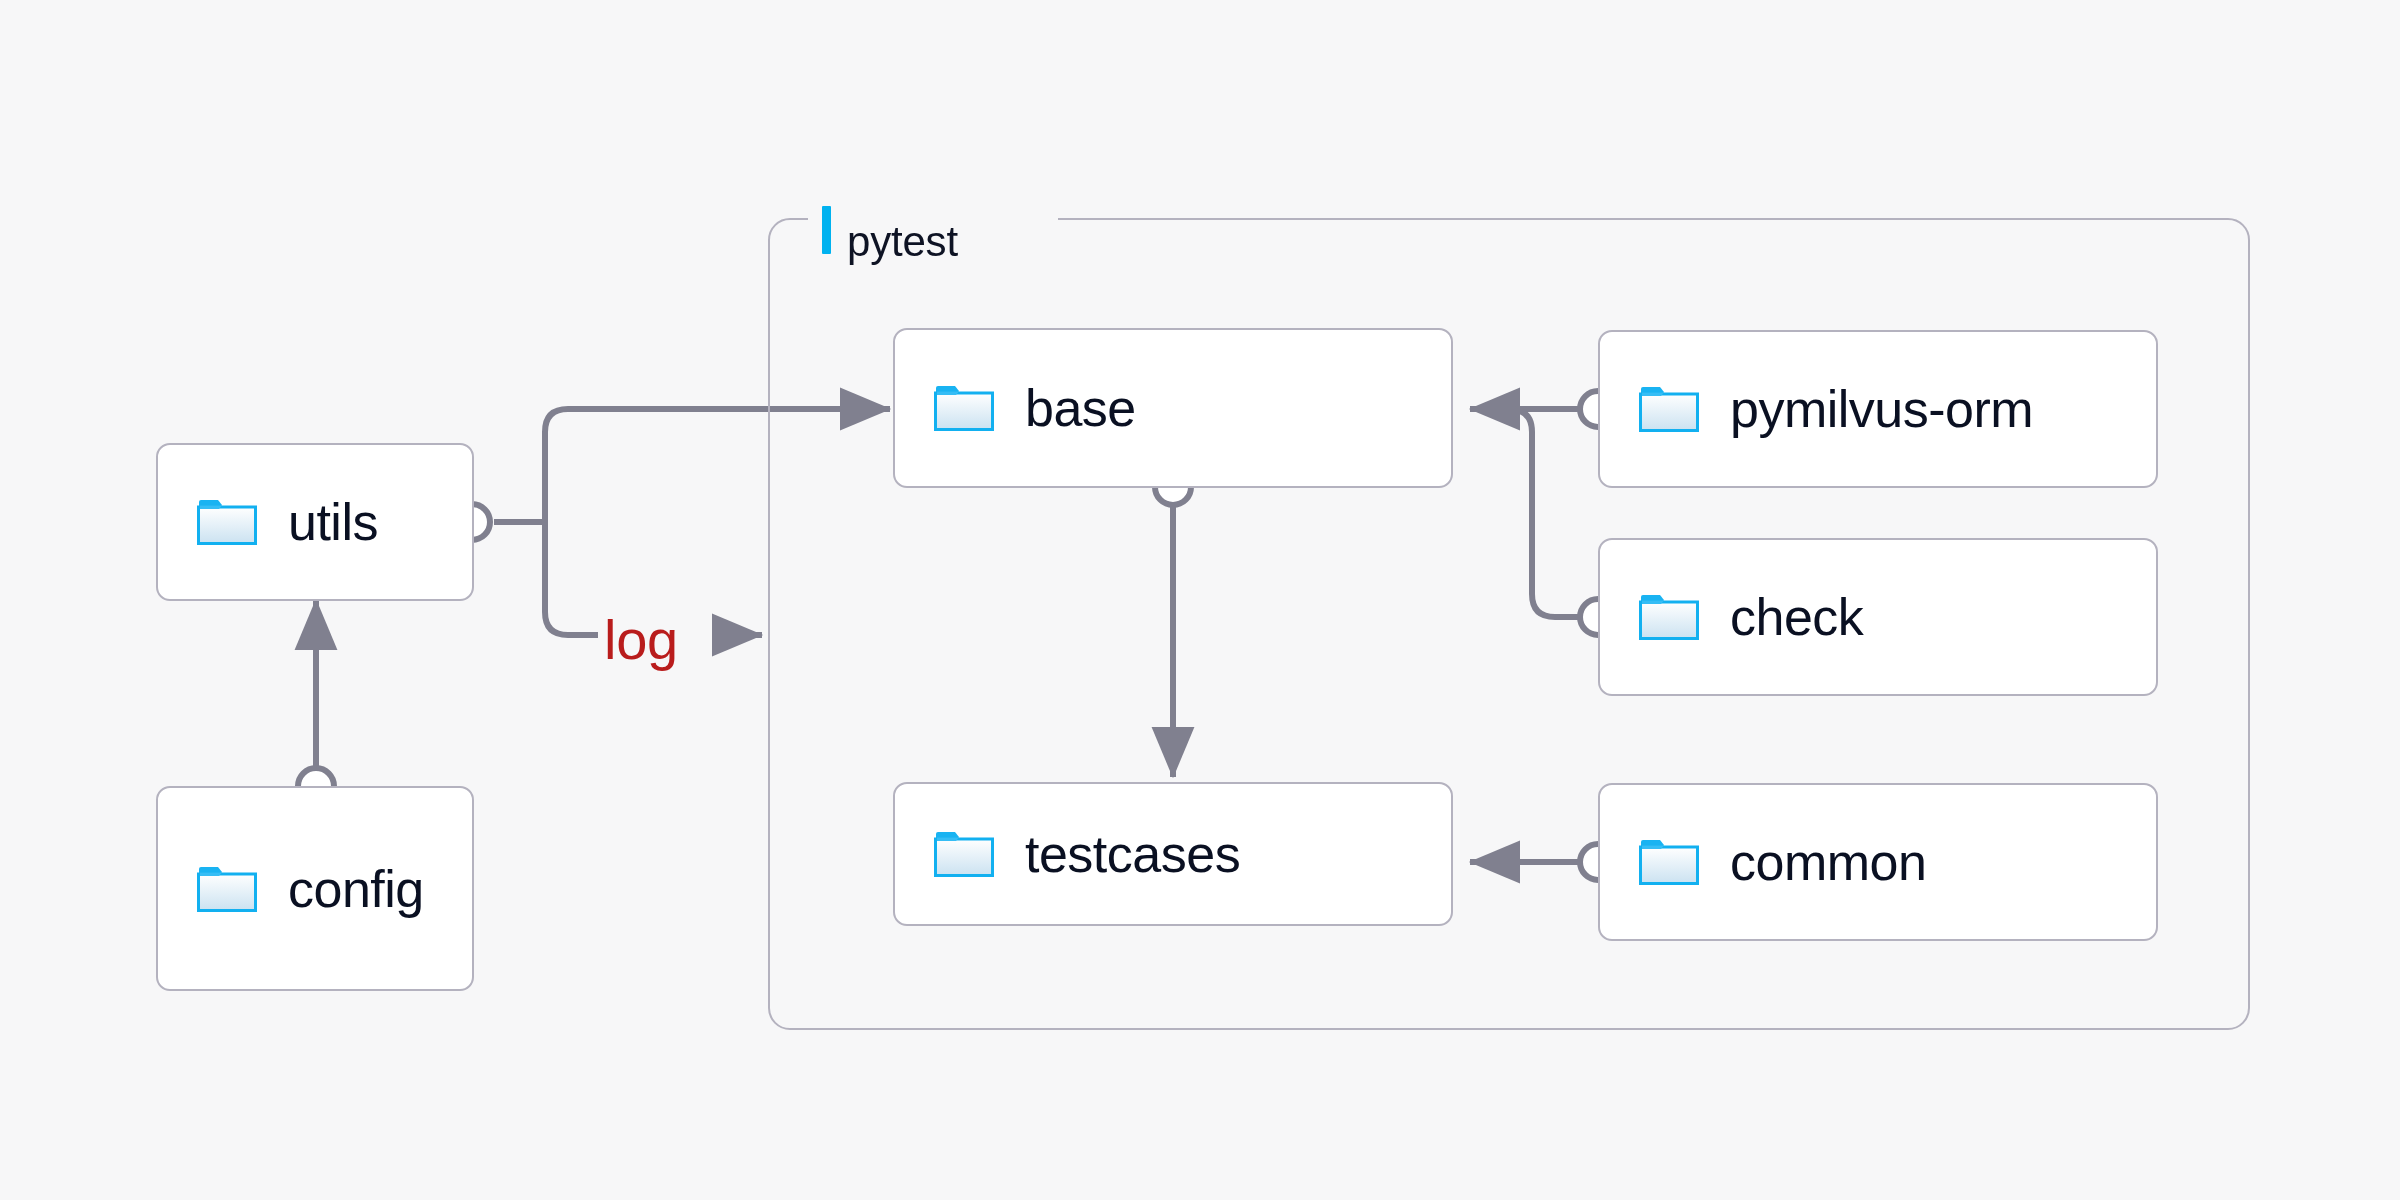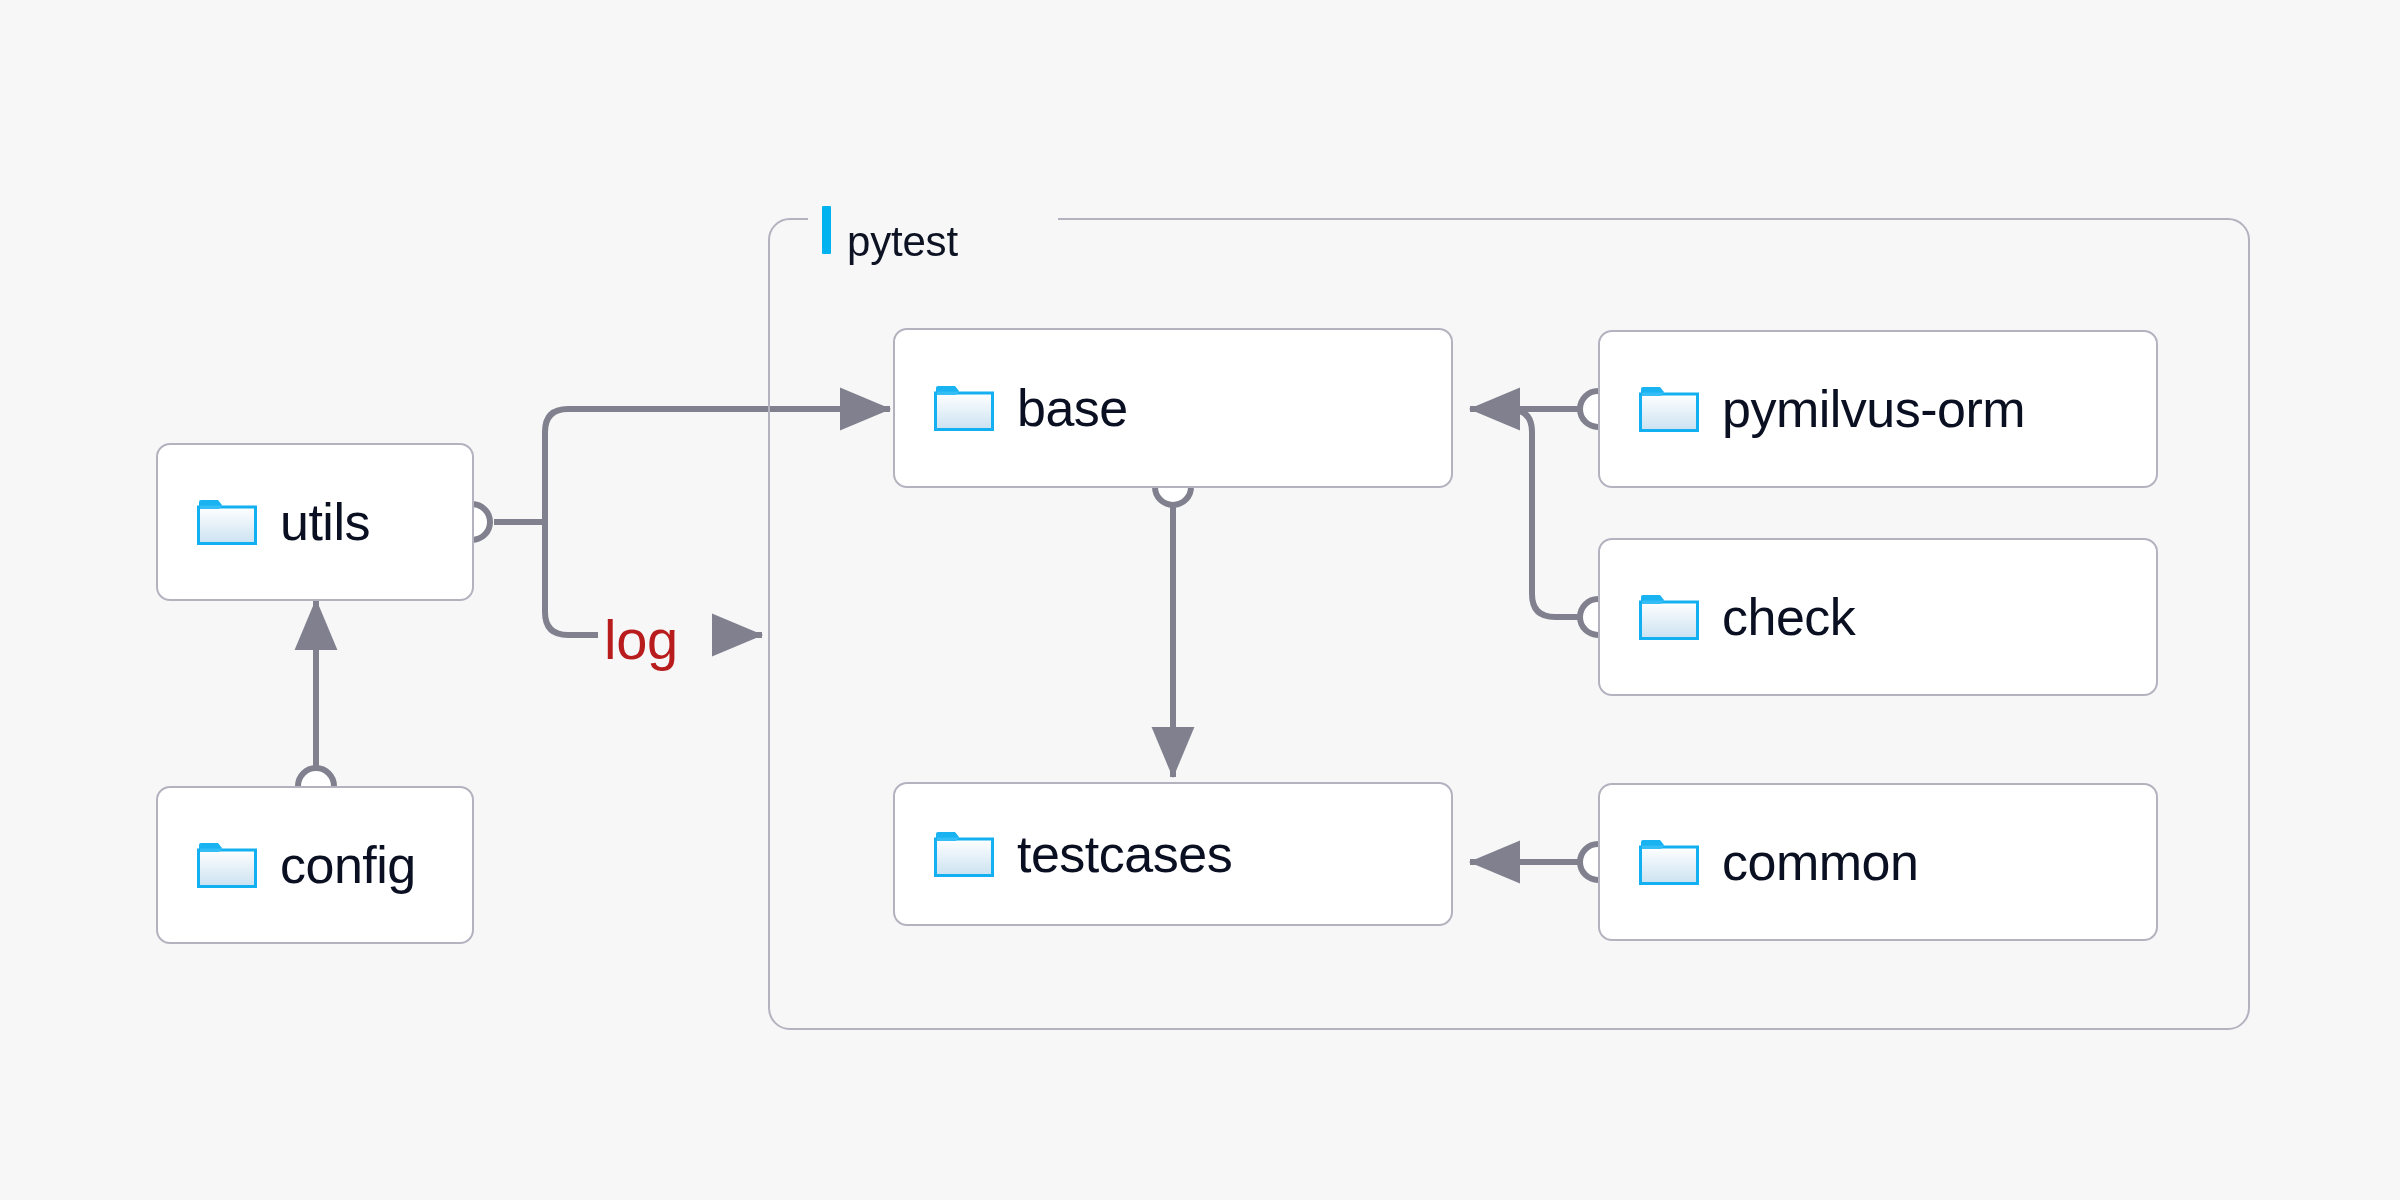--- a/index.html
+++ b/index.html
@@ -64,21 +64,21 @@
   
   .node {
     position: absolute;
     box-sizing: border-box;
     background: #ffffff;
     border: 2px solid #b4b2bf;
     border-radius: 14px;
     display: flex;
     align-items: center;
     padding-left: 38px;
-    gap: 22px;
+    gap: 30px;
   }
   .node-label {
     font-size: 52px;
     color: #0a1022;
     letter-spacing: -0.5px;
     line-height: 1;
     font-weight: 400;
   }
 
   
@@ -159,21 +159,21 @@
     <span class="folder-icon">
       <svg viewBox="0 0 62 50" width="62" height="50" aria-hidden="true">
         <path d="M3,9 L3,5 A2,2 0 0 1 5,3 L22,3 L26,8 L23,11 L3,11 Z" fill="#19b3f2"></path>
         <path d="M2.5,10 L59.5,10 L59.5,46.5 L2.5,46.5 Z" fill="url(#folderGrad)" stroke="#12b0f0" stroke-width="3"></path>
         <path d="M4,8.5 L26,8.5 L23,12 L4,12 Z" fill="#35bdf5"></path>
       </svg>
     </span>
     <span class="node-label">utils</span>
   </div>
 
-  <div class="node" style="left:156px; top:786px; width:318px; height:158px;">
+  <div class="node" style="left:156px; top:786px; width:318px; height:205px;">
     <span class="folder-icon">
       <svg viewBox="0 0 62 50" width="62" height="50" aria-hidden="true">
         <path d="M3,9 L3,5 A2,2 0 0 1 5,3 L22,3 L26,8 L23,11 L3,11 Z" fill="#19b3f2"></path>
         <path d="M2.5,10 L59.5,10 L59.5,46.5 L2.5,46.5 Z" fill="url(#folderGrad)" stroke="#12b0f0" stroke-width="3"></path>
         <path d="M4,8.5 L26,8.5 L23,12 L4,12 Z" fill="#35bdf5"></path>
       </svg>
     </span>
     <span class="node-label">config</span>
   </div>
 

